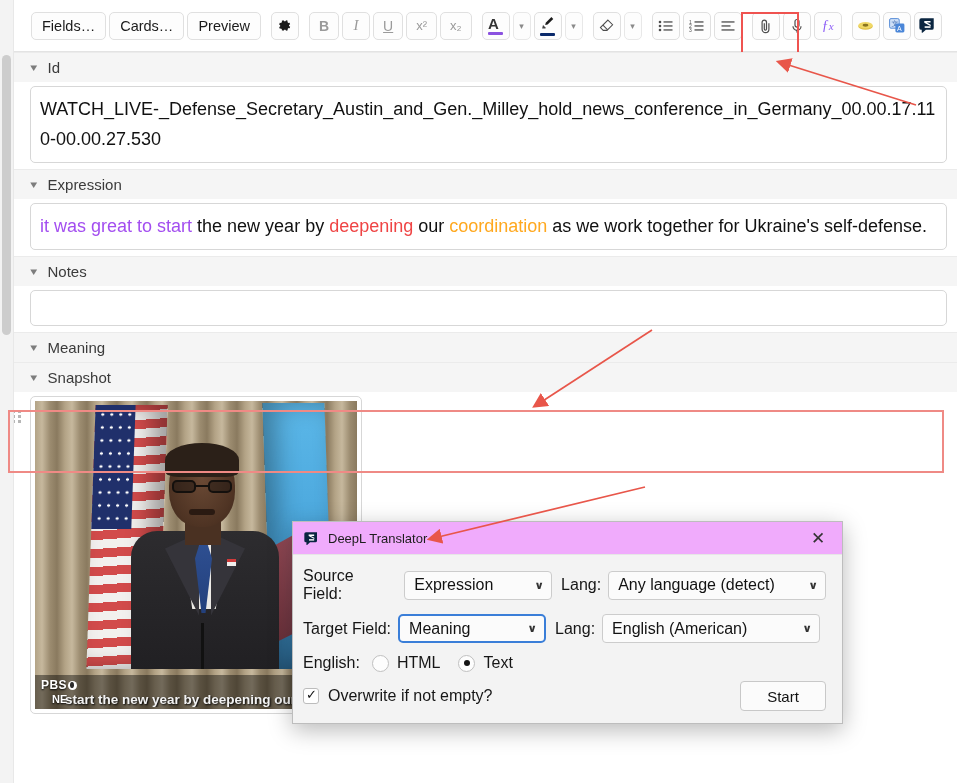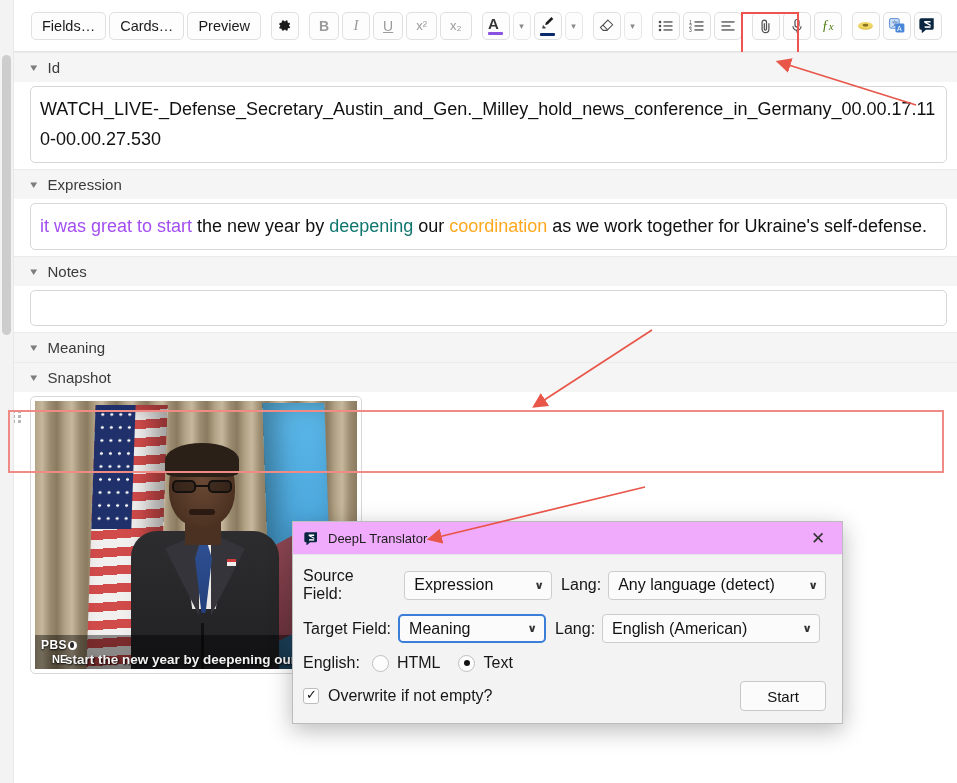--- a/index.html
+++ b/index.html
@@ -87,21 +87,21 @@
     background: #fff;
     padding: 7px 9px 8px 9px;
     font-size: 18px;
     line-height: 30px;
     color: #111;
     min-height: 34px;
   }
   .fieldbox.empty { min-height: 36px; padding: 0; }
   .id-text { word-break: break-all; }
   .purple { color: #a34ef0; }
-  .blue   { color: #0f766e; text-align: center; }
+  .blue   { color: #ef4444; text-align: center; }
   .orange { color: #ffa81e; }
   .cn { font-family: "DejaVu Sans", "Liberation Sans", sans-serif; font-size: 18px; }
 
   
   .meaning-hl {
     position: absolute; left: 8px; top: 410px; width: 936px; height: 63px;
     border: 2px solid #ef8a85; pointer-events: none;
   }
 
   
@@ -109,21 +109,21 @@
   .drag-dots {
     position: absolute; left: -18px; top: 14px;
     display: grid; grid-template-columns: 3px 3px; gap: 2px 3px;
   }
   .drag-dots i { display:block; width:3px; height:3px; background:#b6b6b6; }
   .snapbox {
     border: 1px solid #d7d7d7; border-radius: 5px; background:#fff;
     padding: 4px; width: 332px;
   }
   .photo {
-    position: relative; width: 322px; height: 268px; overflow: hidden;
+    position: relative; width: 322px; height: 308px; overflow: hidden;
     background: #8e7f66;
   }
   .curtain {
     position:absolute; inset:0;
     background:
       repeating-linear-gradient(90deg,
         #b3a386 0px, #c6b89d 7px, #9c8c70 15px, #8a7a5f 22px, #b3a386 30px);
   }
   .flag-us {
     position:absolute; left:56px; top:4px; width:72px; height:264px;
@@ -423,21 +423,21 @@
       </svg>
     </div>
     <div class="tb-btn icon">
       <svg width="14" height="16" viewBox="0 0 14 16">
         <rect x="5" y="1.5" width="4" height="7.6" rx="2" fill="none" stroke="#4d4d4d" stroke-width="1.2"></rect>
         <path d="M3 8.3a4 4 0 008 0" fill="none" stroke="#4d4d4d" stroke-width="1.2"></path>
         <rect x="6.4" y="12" width="1.2" height="2.6" fill="#4d4d4d"></rect>
       </svg>
     </div>
     <div class="tb-btn icon">
-      <span style="font-family:'Liberation Serif',serif;font-style:italic;font-size:14px;color:#4d7c0f;">ƒ<span style="font-size:11px">x</span></span>
+      <span style="font-family:'Liberation Serif',serif;font-style:italic;font-size:14px;color:#8b5cf6;">ƒ<span style="font-size:11px">x</span></span>
     </div>
 
     <div class="tb-sep"></div>
 
     <div class="tb-btn icon">
       <svg width="17" height="13" viewBox="0 0 18 13">
         <ellipse cx="9" cy="7.6" rx="7.6" ry="3.4" fill="#e0c14a"></ellipse>
         <ellipse cx="9" cy="6.2" rx="7.6" ry="3.4" fill="#f0d866"></ellipse>
         <ellipse cx="9" cy="6.2" rx="3.1" ry="1.5" fill="#8a7420"></ellipse>
       </svg>

